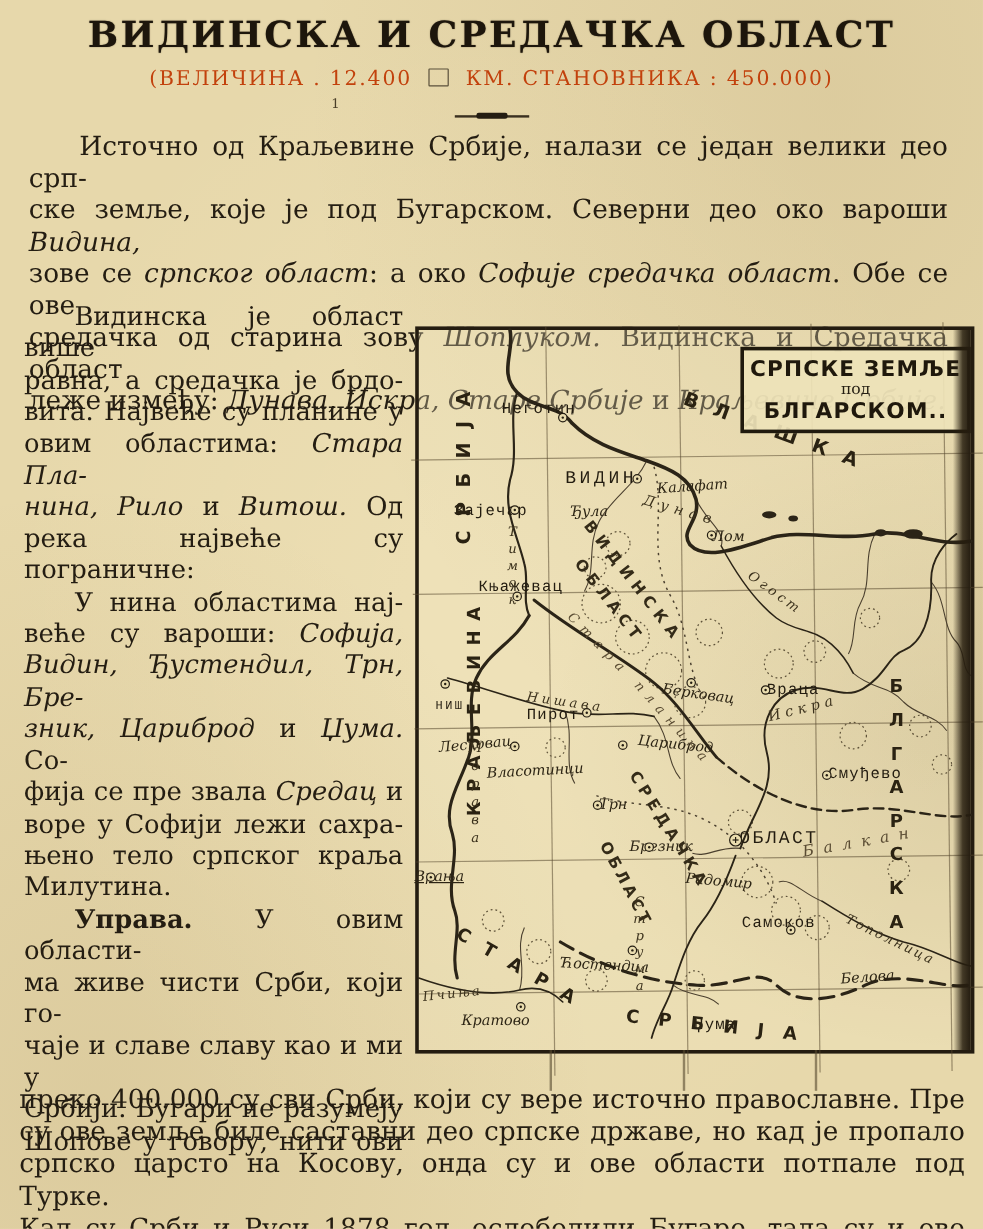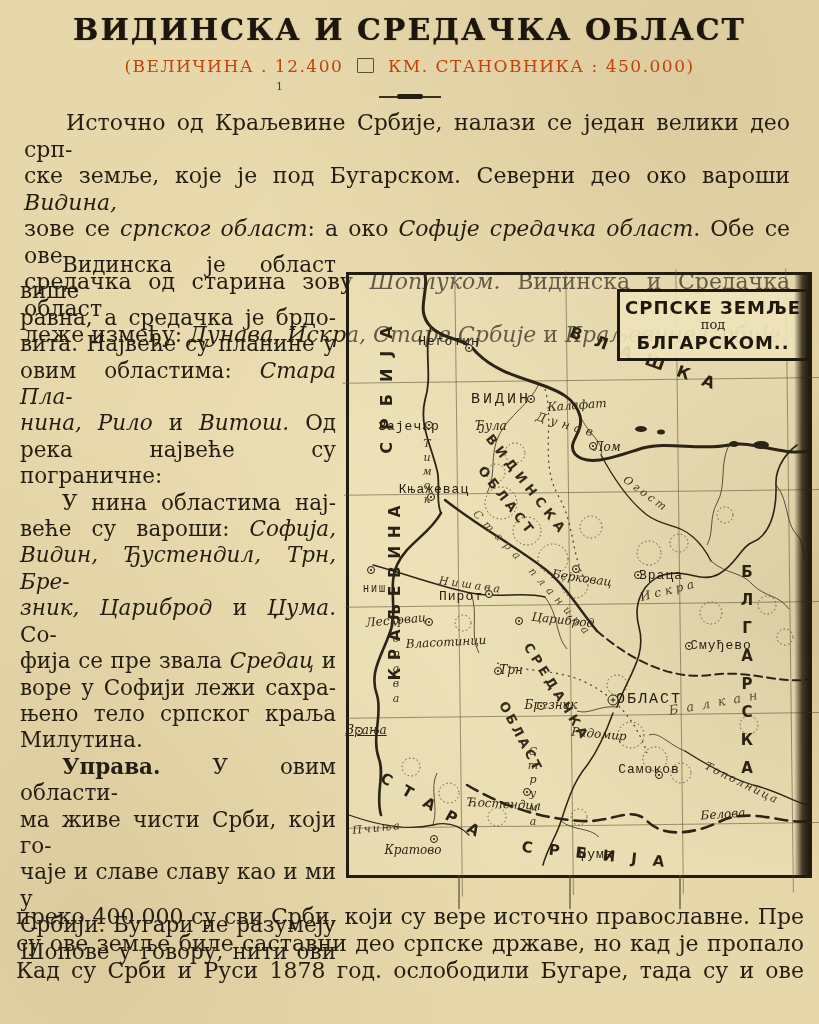--- a/index.html
+++ b/index.html
@@ -125,20 +125,21 @@
       <div class="jline last"><span class="seg">Милутина.</span></div>
       <div class="jline ind"><span class="seg bd">Управа.</span><span class="seg"> У овим области-</span></div>
       <div class="jline"><span class="seg">ма живе чисти Срби, који го-</span></div>
       <div class="jline"><span class="seg">чаје и славе славу као и ми у</span></div>
       <div class="jline"><span class="seg">Србији. Бугари не разумеју</span></div>
       <div class="jline"><span class="seg">Шопове у говору, нити ови</span></div>
     </div>
   <div class="para pbot">
       <div class="jline"><span class="seg">преко 400.000 су сви Срби, који су вере источно православне. Пре</span></div>
       <div class="jline"><span class="seg">су ове земље биле саставни део српске државе, но кад је пропало</span></div>
+      <div class="jline"><span class="seg">српско царсто на Косову, онда су и ове области потпале под Турке.</span></div>
       <div class="jline"><span class="seg">Кад су Срби и Руси 1878 год. ослободили Бугаре, тада су и ове</span></div>
     </div>
 
   <div class="map">
 
     <div class="grid">
       <div class="gv" style="left:109px"></div>
       <div class="gv" style="left:220px"></div>
       <div class="gv" style="left:330px"></div>
       <div class="gv" style="left:440px"></div>

